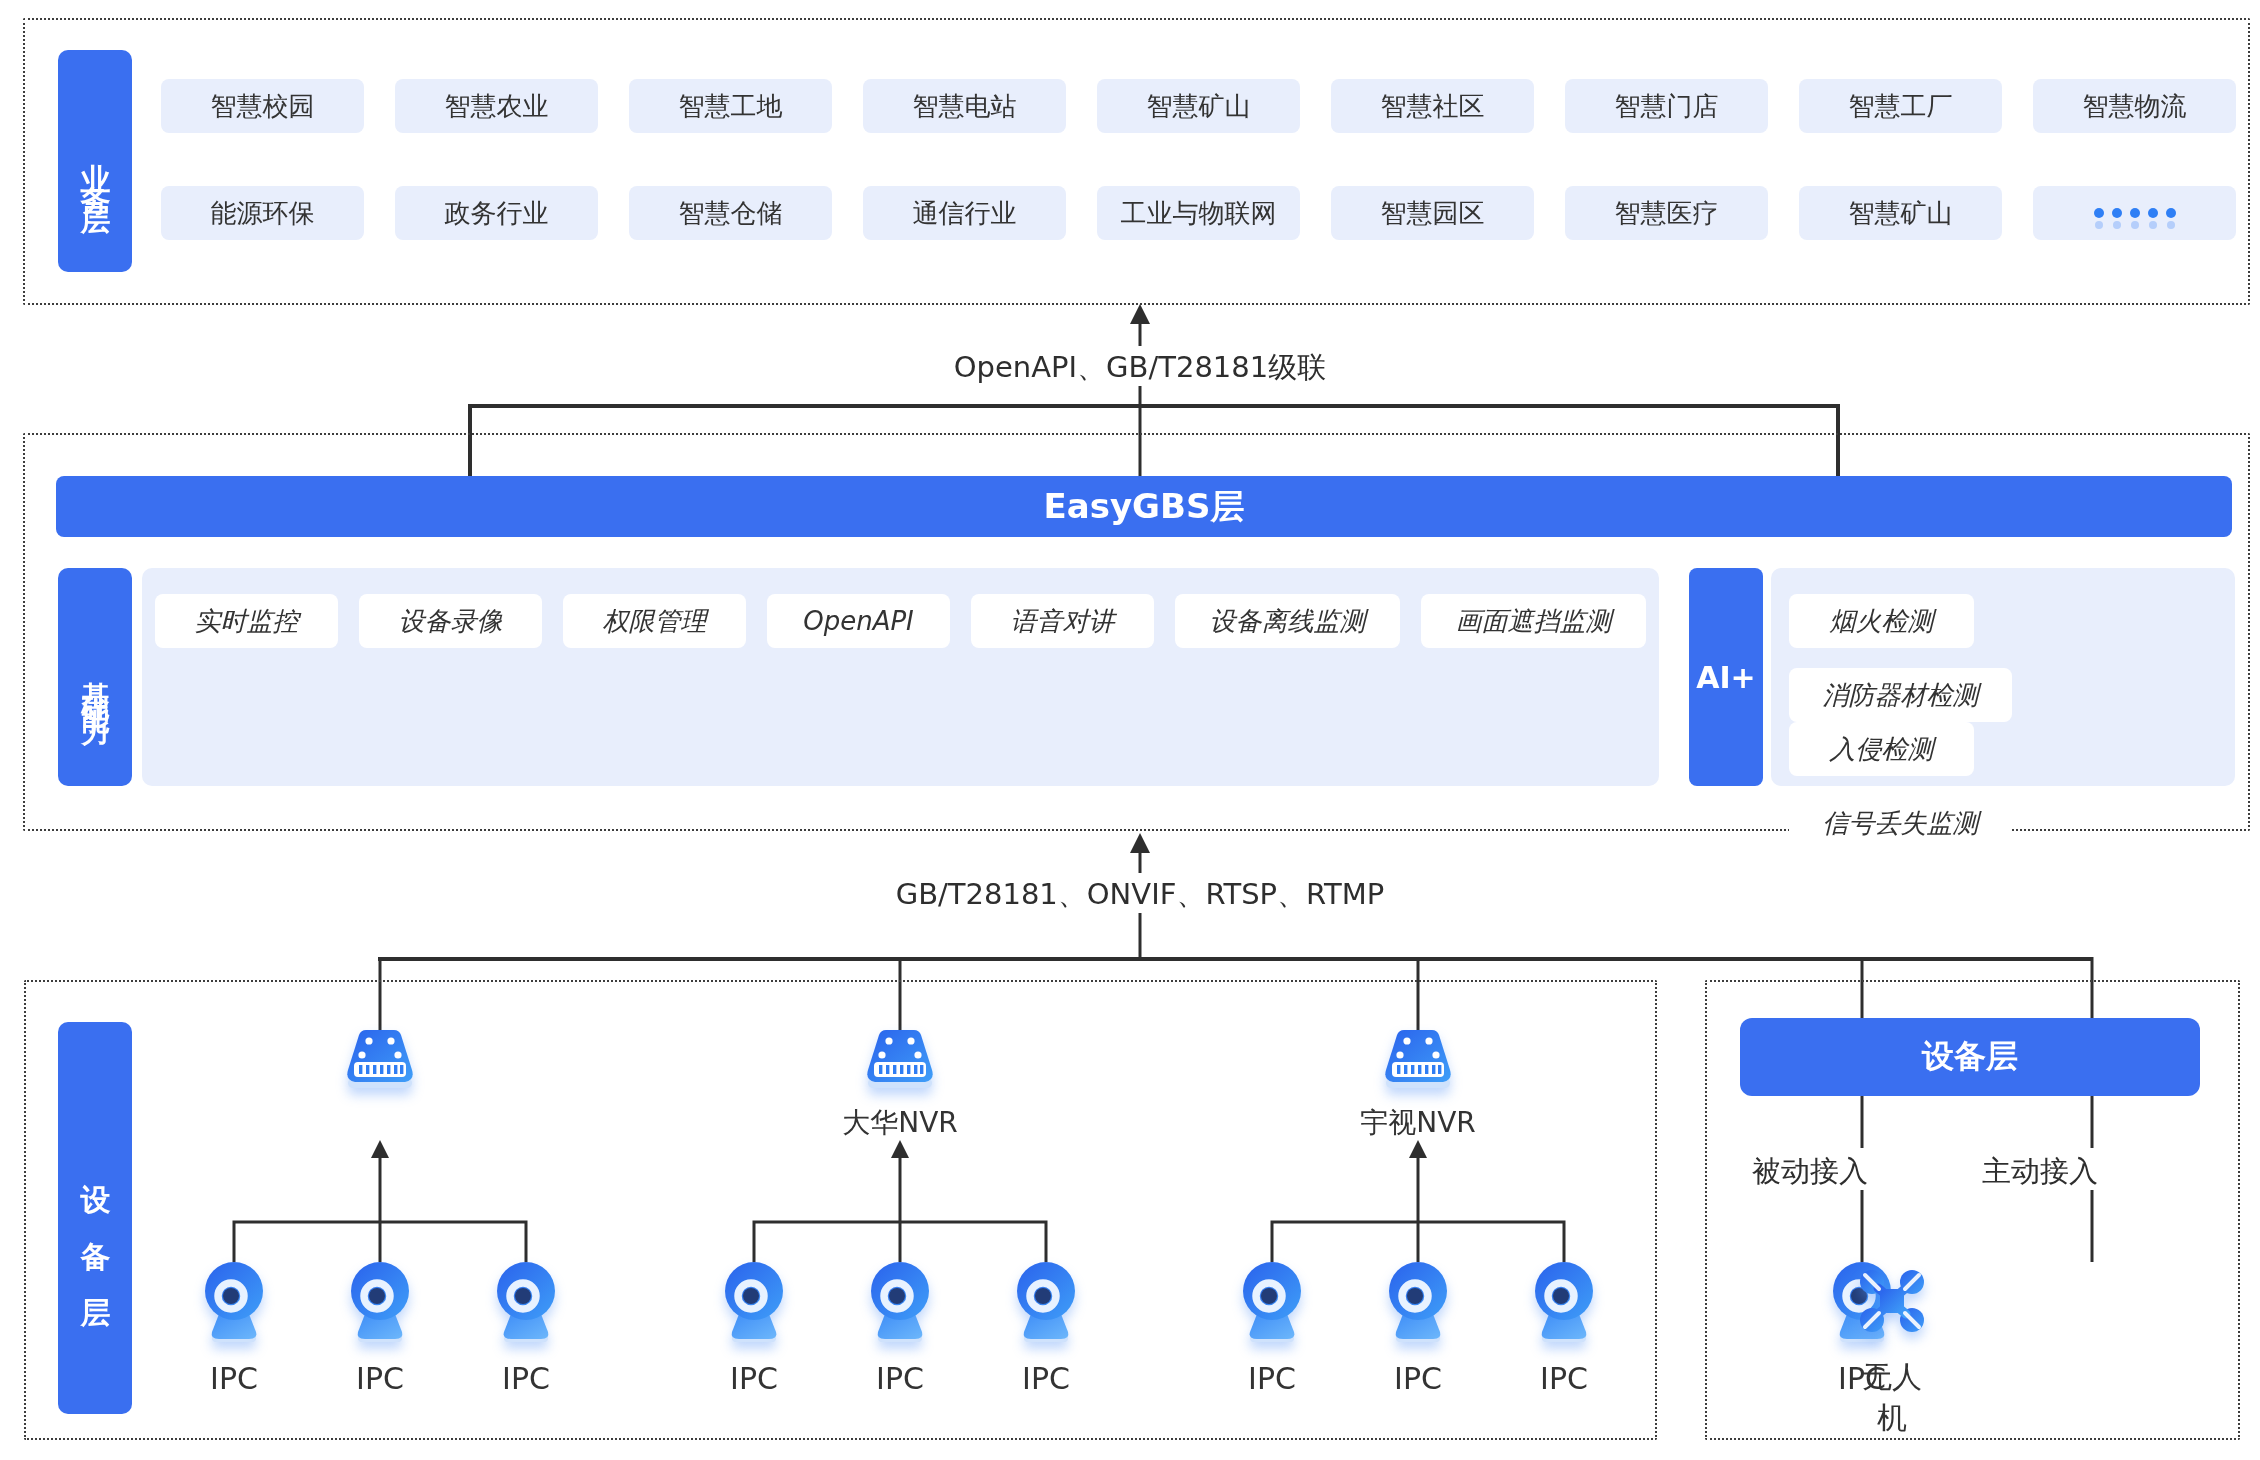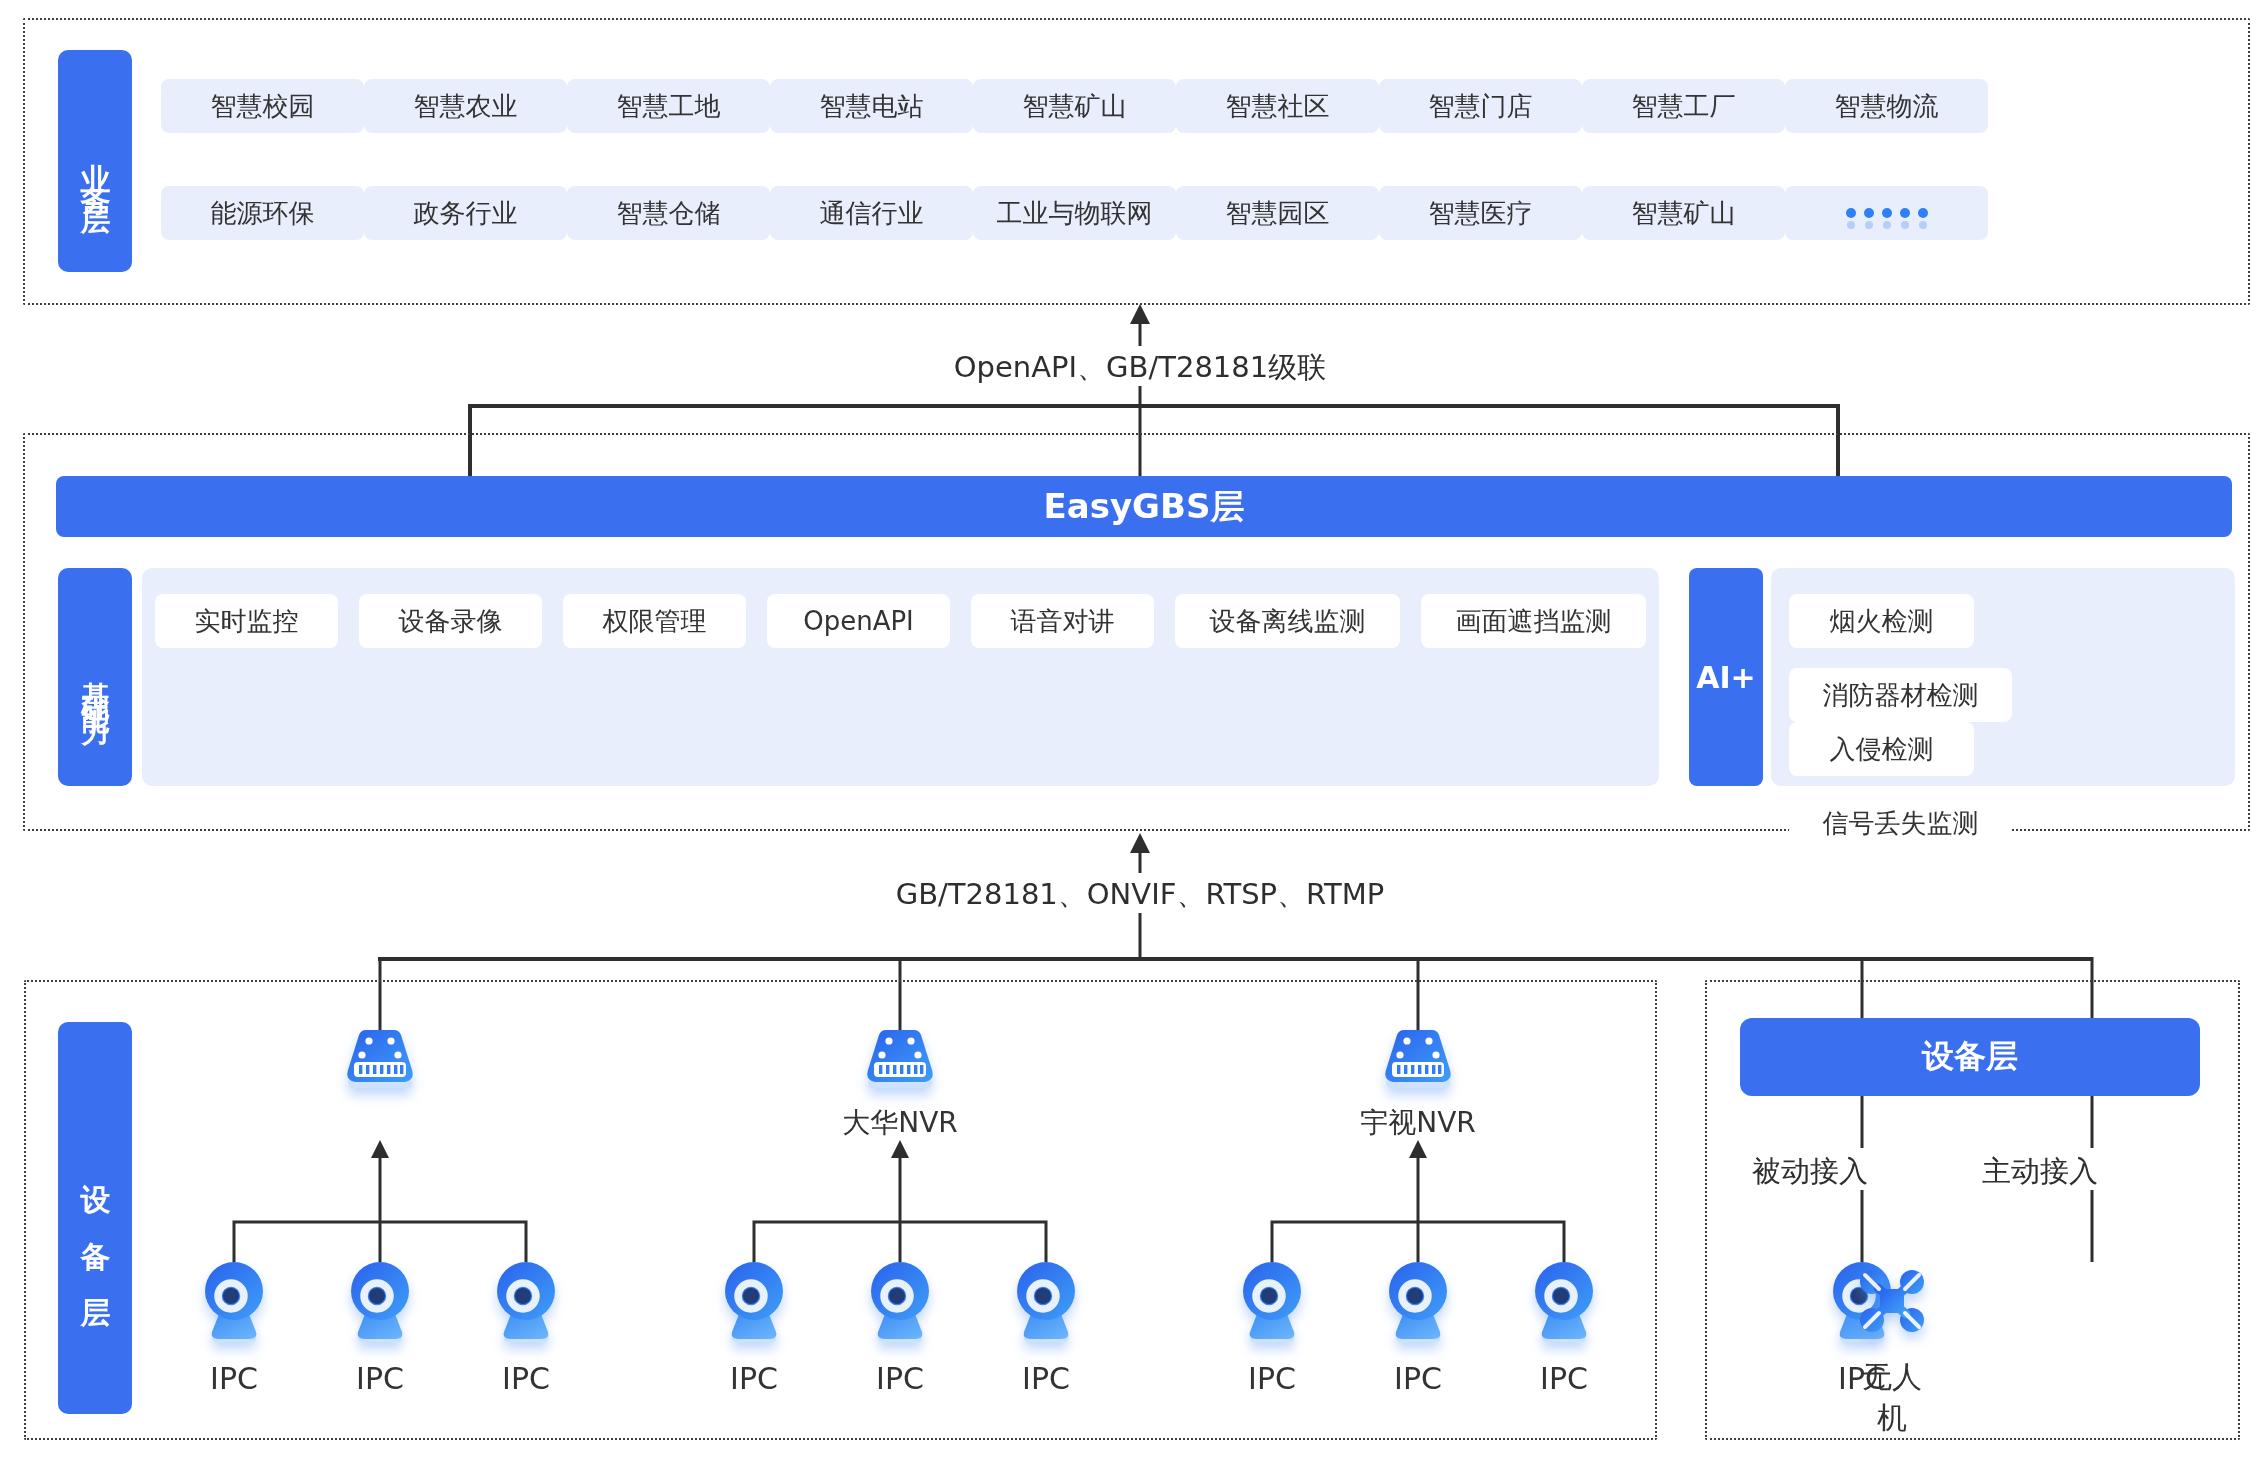--- a/index.html
+++ b/index.html
@@ -16,38 +16,38 @@
           display:flex;align-items:center;justify-content:center;font-weight:700;}
   .vlabel span{writing-mode:vertical-rl;text-orientation:upright;}
   .lbl-biz{left:58px;top:50px;width:74px;height:222px;font-size:30px;}
   .lbl-biz span{letter-spacing:22px;margin-bottom:-22px;}
   .lbl-cap{left:58px;top:568px;width:74px;height:218px;font-size:28px;}
   .lbl-cap span{letter-spacing:12px;margin-bottom:-12px;}
   .lbl-ai{left:1689px;top:568px;width:74px;height:218px;font-size:30px;border-radius:8px;}
   .lbl-devleft{left:58px;top:1022px;width:74px;height:392px;font-size:30px;}
   .lbl-devleft span{letter-spacing:58px;margin-bottom:-58px;}
 
-  .bizrow{position:absolute;left:161px;width:2075px;display:flex;}
+  .bizrow{position:absolute;left:161px;width:2075px;display:flex;gap:31px;}
   .bizrow.r1{top:79px;}
   .bizrow.r2{top:186px;}
   .pill{flex:none;width:203px;height:54px;background:#e8eefc;border-radius:8px;
         display:flex;align-items:center;justify-content:center;font-size:26px;font-weight:500;color:#333;}
   .dots{display:flex;gap:8px;align-items:center;}
   .dots i{width:10px;height:10px;border-radius:50%;background:#2f7ff5;box-shadow:0 12px 0 -1px rgba(63,131,248,.30);}
 
   .gbsbar{position:absolute;left:56px;top:476px;width:2176px;height:61px;background:#3a6ff0;border-radius:8px;
           color:#fff;font-size:34px;font-weight:700;display:flex;align-items:center;justify-content:center;}
   .capwrap{position:absolute;background:#e8eefc;border-radius:10px;display:flex;flex-direction:column;
            justify-content:space-between;padding:26px 13px;box-sizing:border-box;}
   .capwrap.main{left:142px;top:568px;width:1517px;height:218px;}
   .capwrap.ai{left:1771px;top:568px;width:464px;height:218px;padding:26px 18px;}
   .caprow{display:flex;gap:21px;}
   .capwrap.ai .caprow{gap:20px;flex-direction:column;}
   .chip{height:54px;background:#fff;border-radius:8px;display:flex;align-items:center;justify-content:center;
-        font-size:26px;font-weight:500;color:#333;}
+        font-size:26px;font-weight:500;color:#333;font-style:italic;}
   .chip.s{width:183px;}
   .chip.l{width:225px;}
   .chip.as{width:185px;}
   .chip.al{width:223px;}
 
   .conlabel{position:absolute;text-align:center;font-size:29px;color:#2e2e2e;font-weight:500;}
   .lab-top{left:840px;top:348px;width:600px;}
   .lab-bot{left:790px;top:875px;width:700px;}
 
   .nvrgroup{position:absolute;top:1018px;width:372px;height:400px;}

